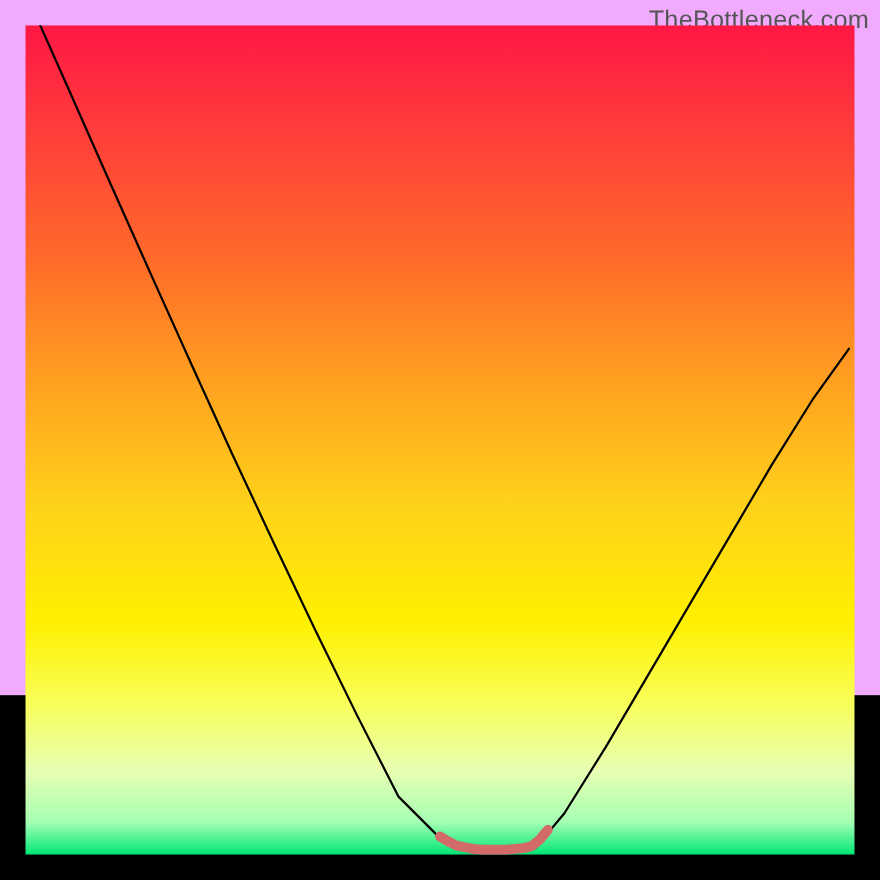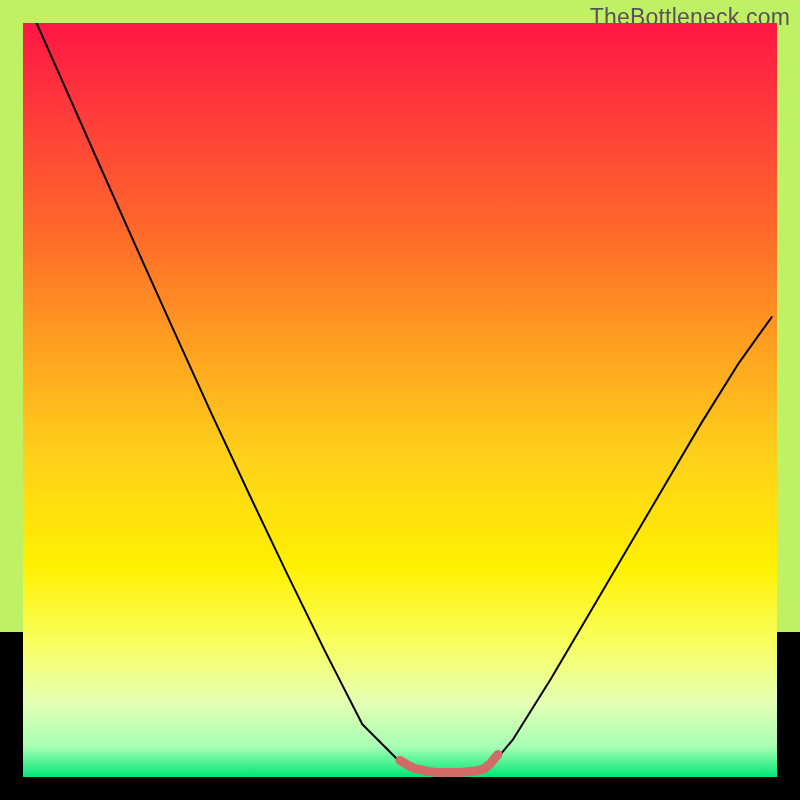--- a/index.html
+++ b/index.html
@@ -1,21 +1,21 @@
 <!DOCTYPE html>
 <html><head>
 <meta charset="utf-8">
 <style>
   * { margin: 0; padding: 0; box-sizing: border-box; }
   html, body { width: 800px; height: 800px; overflow: hidden; background: #000; }
   .container {
     width: 800px;
     height: 632px;
     position: relative;
-    background: #bef264;
+    background: #f0abfc;
   }
   .plot-area {
     position: absolute;
     left: 23px;
     top: 23px;
     width: 754px;
     height: 754px;
   }
   .watermark {
     position: absolute;

